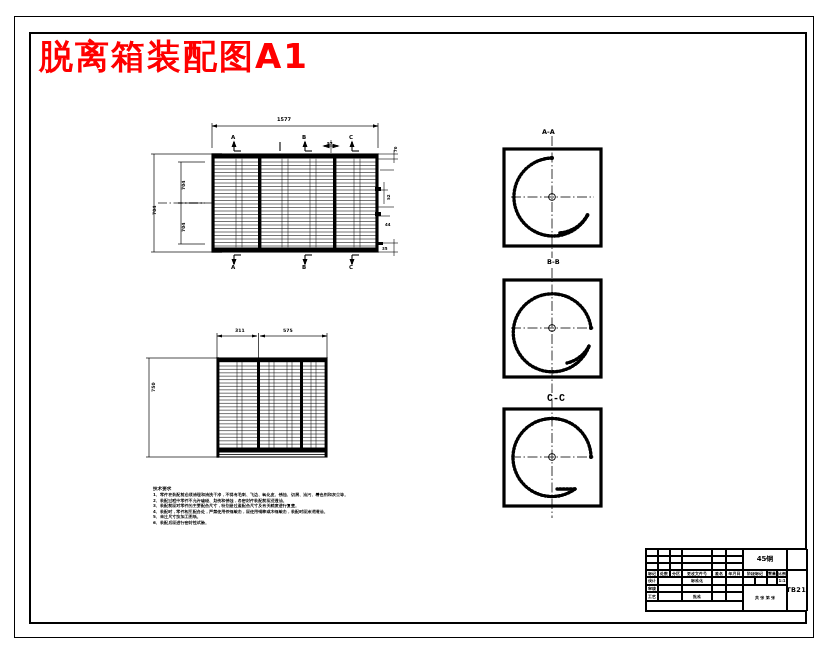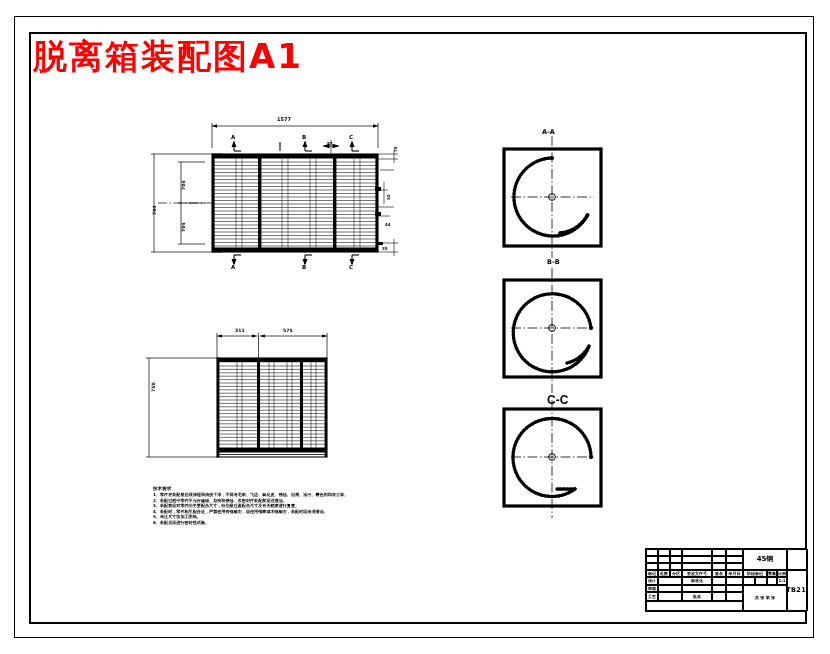--- a/index.html
+++ b/index.html
@@ -26,21 +26,21 @@
   .inner-frame {
     position: absolute;
     left: 29px; top: 32px;
     width: 778px; height: 592px;
     border: 2px solid #000;
     box-sizing: border-box;
   }
   
   .doc-title {
     position: absolute;
-    left: 33px; top: 36px;
+    left: 39px; top: 36px;
     color: #ff0000;
     font-size: 34px;
     font-weight: bold;
     letter-spacing: 2px;
     line-height: 40px;
     white-space: nowrap;
     font-family: "DejaVu Sans", sans-serif;
   }
   
   .vec { position: absolute; }
@@ -337,21 +337,21 @@
     <line x1="57" y1="0" x2="57" y2="125" stroke="#000" stroke-width="0.8" stroke-dasharray="10,2.5,1.5,2.5"></line>
     <rect x="9" y="12" width="97" height="97" fill="none" stroke="#000" stroke-width="3.2"></rect>
     <line x1="16" y1="60" x2="99" y2="60" stroke="#000" stroke-width="0.8" stroke-dasharray="10,2.5,1.5,2.5"></line>
     <circle cx="57" cy="60" r="3.4" fill="none" stroke="#000" stroke-width="1"></circle>
     <g stroke="#000" fill="none" stroke-linecap="round">
       <path d="M96,60 A39,39 0 1 0 94,78" stroke-width="3.4" stroke-dasharray="1.6,1.9"></path>
       <path d="M94,78 A34,34 0 0 1 72,95" stroke-width="3.4" stroke-dasharray="1.6,1.9"></path>
       <circle cx="96" cy="60" r="2" fill="#000" stroke="none"></circle>
     </g>
   </svg>
-  <div class="vec" style="left:547px; top:393px; font-size:12px; font-weight:bold; font-family:Liberation Sans, sans-serif;">C-C</div>
+  <div class="vec" style="left:547px; top:393px; font-size:10px; font-weight:bold; font-family:Liberation Mono, monospace;">C-C</div>
 
   <svg class="vec" style="left:495px; top:400px;" width="118" height="118" viewBox="0 0 118 118">
     <line x1="57" y1="0" x2="57" y2="118" stroke="#000" stroke-width="0.8" stroke-dasharray="10,2.5,1.5,2.5"></line>
     <rect x="9" y="9" width="97" height="97" fill="none" stroke="#000" stroke-width="3.2"></rect>
     <line x1="16" y1="57" x2="99" y2="57" stroke="#000" stroke-width="0.8" stroke-dasharray="10,2.5,1.5,2.5"></line>
     <circle cx="57" cy="57" r="3.4" fill="none" stroke="#000" stroke-width="1"></circle>
     <g stroke="#000" fill="none" stroke-linecap="round">
       <path d="M96,57 A39,39 0 1 0 80,89" stroke-width="3.4" stroke-dasharray="1.6,1.9"></path>
       <path d="M80,89 L62,89" stroke-width="3.4" stroke-dasharray="1.6,1.9"></path>
       <circle cx="96" cy="57" r="2" fill="#000" stroke="none"></circle>

